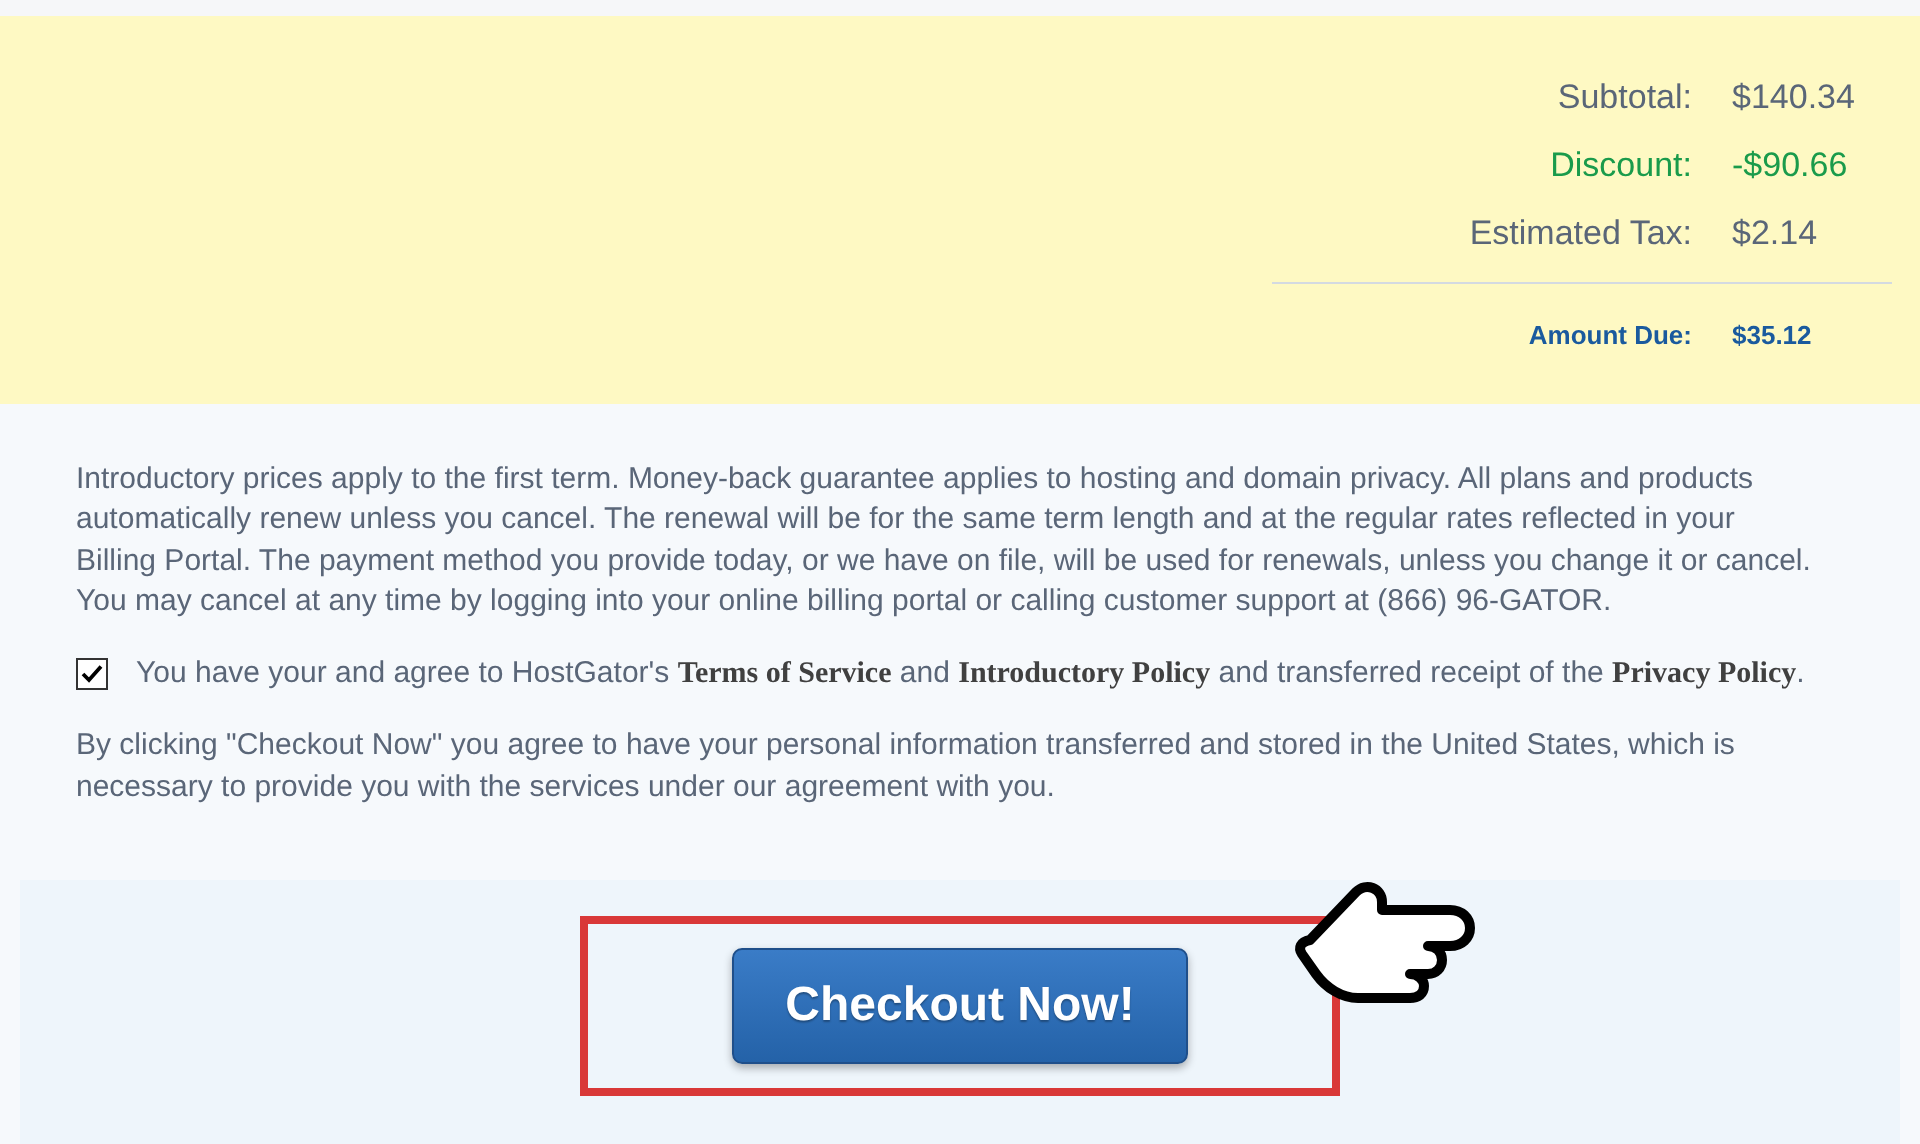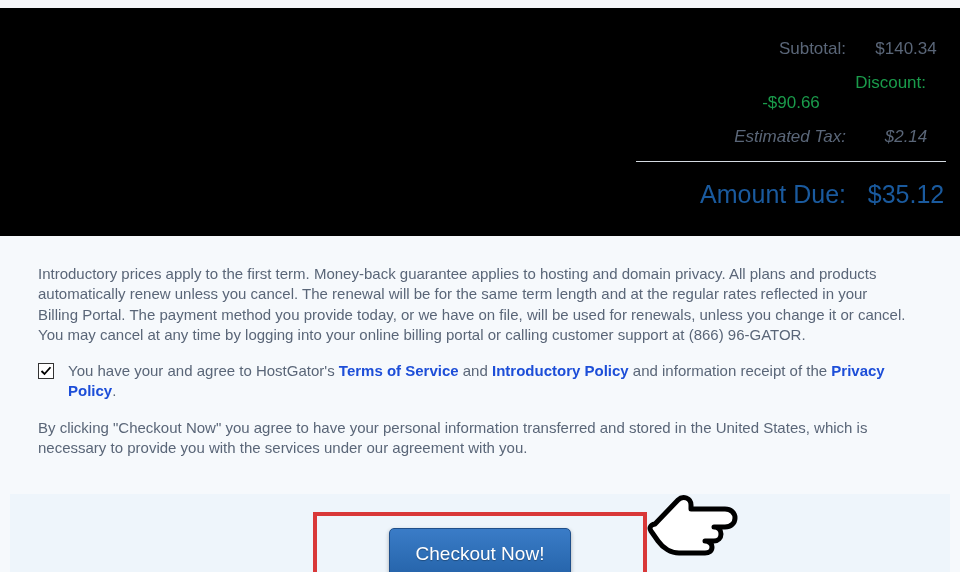--- a/index.html
+++ b/index.html
@@ -1,35 +1,35 @@
 <!DOCTYPE html>
 <html><head>
   <meta charset="utf-8">
   <style>
     * { margin: 0; padding: 0; box-sizing: border-box; }
     body { font-family: Arial, Helvetica, sans-serif; background: #fff; width: 960px; height: 572px; overflow: hidden; }
     .top-bar { height: 8px; background: #f6f7f9; }
-    .summary-section { background: #000000; padding: 24px 14px 20px 14px; }
+    .summary-section { background: #fef9c3; padding: 24px 14px 20px 14px; }
     .summary-rows { width: 310px; margin-left: auto; }
     .row { display: flex; justify-content: space-between; padding: 7px 0; font-size: 17px; color: #5a6678; }
     .row .label { text-align: right; flex: 1; padding-right: 20px; }
-    .row .value { min-width: 80px; text-align: center; }
-    .row.discount { color: #1a9b4b; flex-direction: column; }
-    .row.divider-after { border-bottom: 1px solid #d4dae1; padding-bottom: 14px; margin-bottom: 8px; font-style: italic; }
-    .row.due { font-weight: normal; color: #1a5a9e; font-size: 25px; padding-top: 10px; }
+    .row .value { min-width: 80px; text-align: left; }
+    .row.discount { color: #1a9b4b; }
+    .row.divider-after { border-bottom: 1px solid #d4dae1; padding-bottom: 14px; margin-bottom: 8px; }
+    .row.due { font-weight: bold; color: #1a5a9e; font-size: 13px; padding-top: 10px; }
     .terms-section { background: #f6f9fc; padding: 28px 50px 20px 38px; color: #5a6678; font-size: 15px; line-height: 1.35; position: relative; }
     .terms-section p { margin-bottom: 16px; }
     .agree-row { display: flex; align-items: flex-start; margin-bottom: 16px; }
     .checkbox { width: 16px; height: 16px; border: 1px solid #333; background: #fff; display: flex; align-items: center; justify-content: center; margin-right: 14px; margin-top: 2px; flex-shrink: 0; cursor: pointer; }
     .checkbox svg { width: 12px; height: 12px; }
     .agree-text { flex: 1; }
-    .link { color: #1d4ed8; font-weight: bold; cursor: pointer; }
+    .link { color: #404040; font-weight: bold; cursor: pointer; font-family: Liberation Serif, serif; }
     .checkout-area { margin-top: 36px; background: #eef5fb; padding: 18px 0 28px 0; display: flex; justify-content: center; position: relative; margin-left: -28px; margin-right: -40px; }
     .highlight-box { border: 4px solid #d93838; padding: 12px 72px; display: inline-block; }
-    .checkout-btn { background: linear-gradient(to bottom, #3a7cc7, #2462a8); color: #fff; font-size: 19px; font-weight: normal; padding: 14px 26px; border: 1px solid #1f4f8a; border-radius: 5px; cursor: pointer; box-shadow: 0 2px 4px rgba(0,0,0,0.3); text-shadow: 0 1px 1px rgba(0,0,0,0.3); }
+    .checkout-btn { background: linear-gradient(to bottom, #3a7cc7, #2462a8); color: #fff; font-size: 24px; font-weight: bold; padding: 14px 26px; border: 1px solid #1f4f8a; border-radius: 5px; cursor: pointer; box-shadow: 0 2px 4px rgba(0,0,0,0.3); text-shadow: 0 1px 1px rgba(0,0,0,0.3); }
     .hand-icon { position: absolute; right: 212px; top: -18px; }
   </style>
 </head>
 <body>
 
 <div class="top-bar"></div>
 
 <div class="summary-section">
   <div class="summary-rows">
     <div class="row">
@@ -54,21 +54,21 @@
 <div class="terms-section">
   <p>Introductory prices apply to the first term. Money-back guarantee applies to hosting and domain privacy. All plans and products automatically renew unless you cancel. The renewal will be for the same term length and at the regular rates reflected in your Billing Portal. The payment method you provide today, or we have on file, will be used for renewals, unless you change it or cancel. You may cancel at any time by logging into your online billing portal or calling customer support at (866) 96-GATOR.</p>
 
   <div class="agree-row">
     <div class="checkbox">
       <svg viewBox="0 0 16 16">
           <path d="M2 8 L6 12 L14 3" stroke="#000" stroke-width="2.5" fill="none"></path>
         </svg>
     </div>
     <div class="agree-text">
-      <span>You have your and agree to HostGator's </span><span class="link">Terms of Service</span><span> and </span><span class="link">Introductory Policy</span><span> and information receipt of the </span><span class="link">Privacy Policy</span><span>.</span>
+      <span>You have your and agree to HostGator's </span><span class="link">Terms of Service</span><span> and </span><span class="link">Introductory Policy</span><span> and transferred receipt of the </span><span class="link">Privacy Policy</span><span>.</span>
     </div>
   </div>
 
   <p>By clicking "Checkout Now" you agree to have your personal information transferred and stored in the United States, which is necessary to provide you with the services under our agreement with you.</p>
 
   <div class="checkout-area">
     <div class="hand-icon">
       <svg width="95" height="80" viewBox="0 0 95 80">
         <g fill="#fff" stroke="#000" stroke-width="5" stroke-linejoin="round" stroke-linecap="round">
           <path d="M 12 48 L 35 24 C 40 19 48 22 48 29 L 48 33 L 82 33 C 88 33 92 37 92 42 C 92 47 88 51 82 51 L 71 51 C 75 51 78 54 78 58 C 78 62 75 65 71 65 L 62 65 C 66 65 69 68 69 71 C 69 75 66 77 62 77 L 36 77 C 28 77 20 72 15 65 L 8 55 C 6 52 7 49 12 48 Z"></path>

